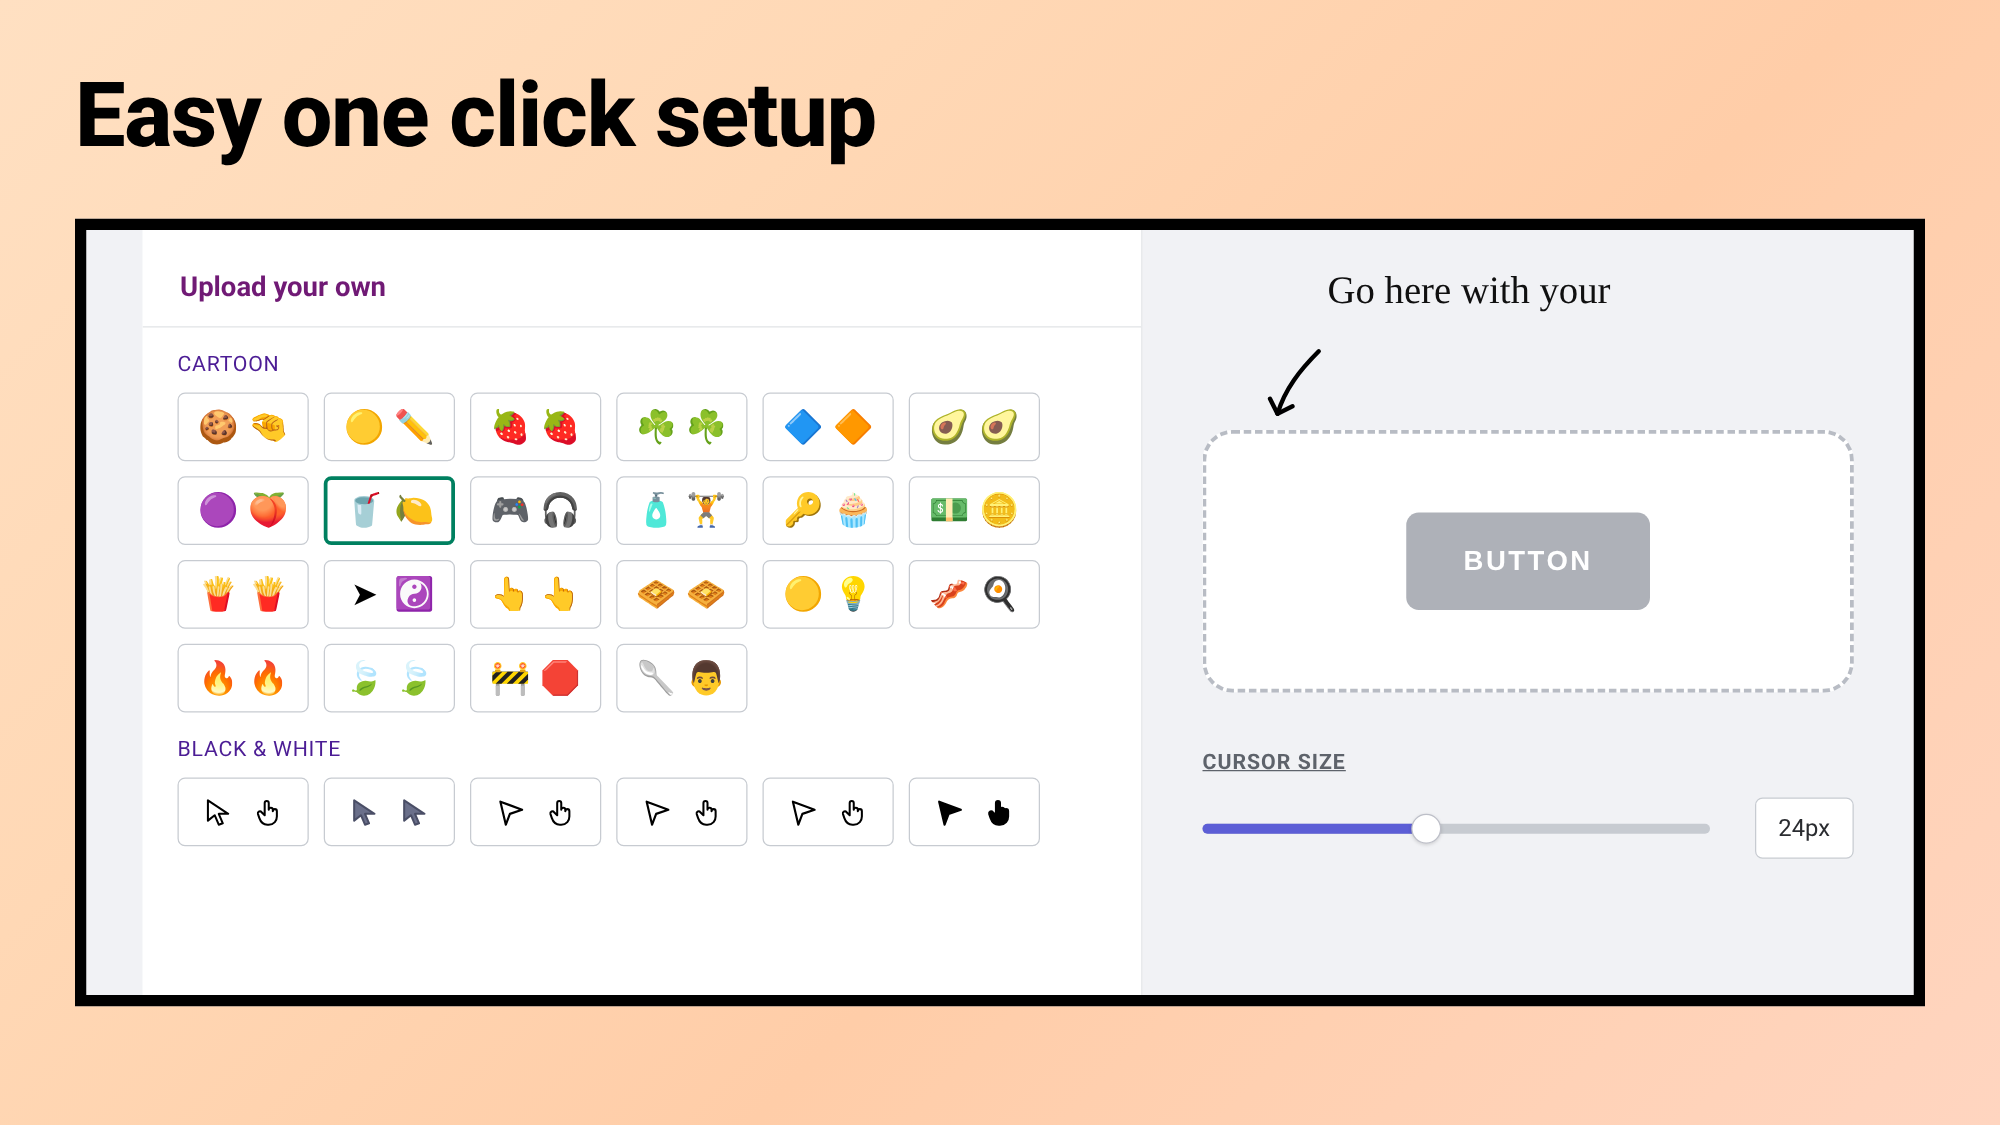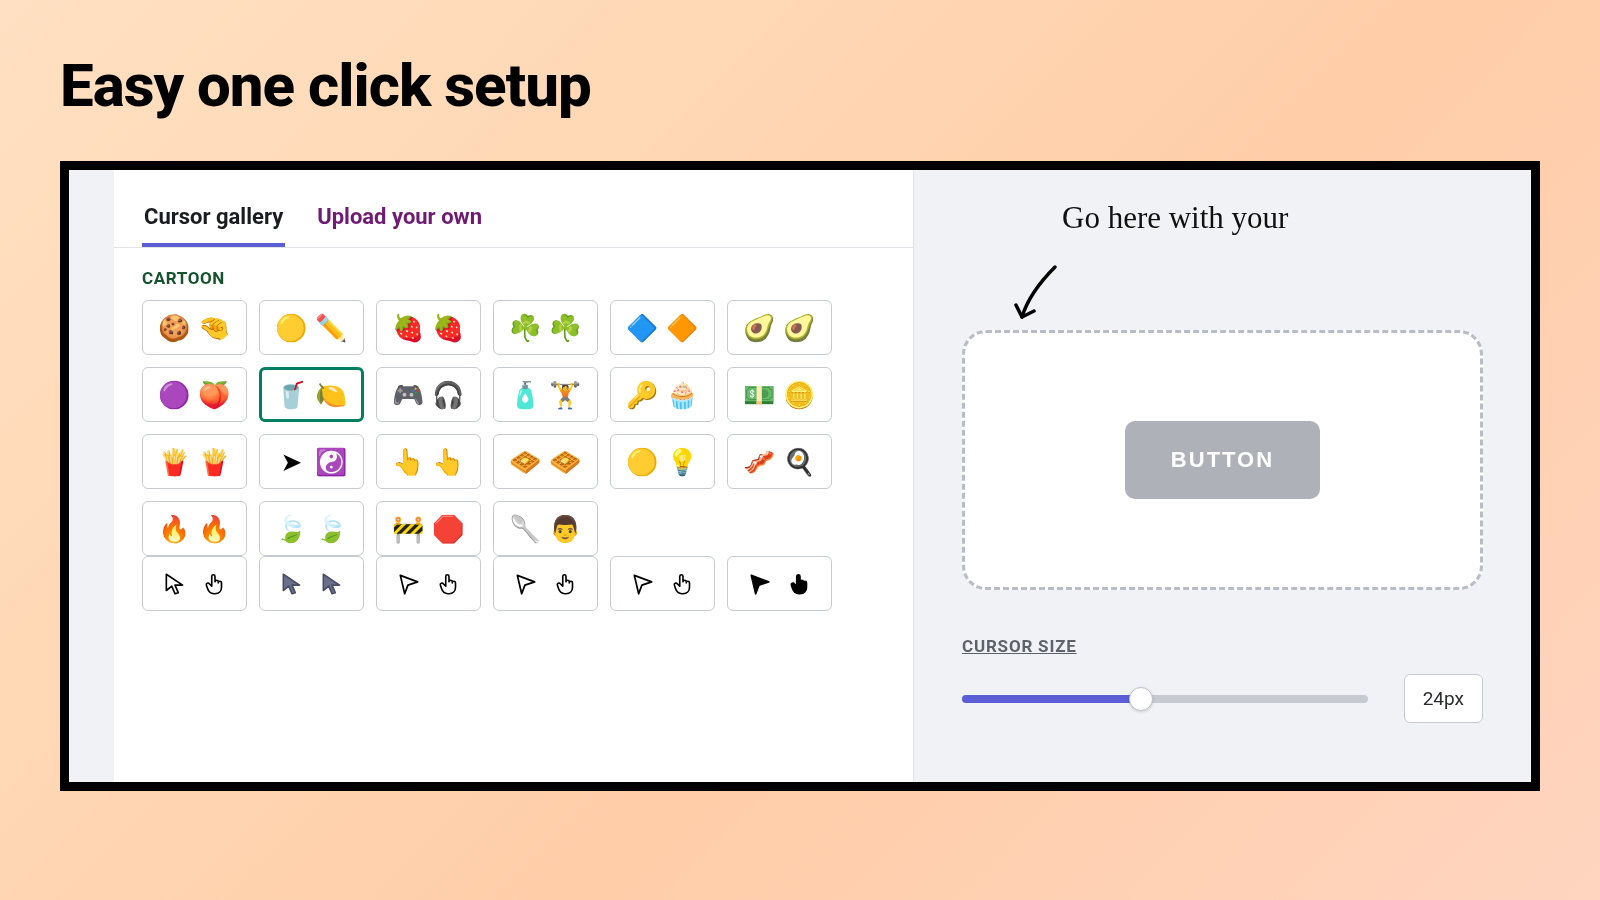--- a/index.html
+++ b/index.html
@@ -2,21 +2,21 @@
 <html><head>
 <meta charset="utf-8">
 <style>
   * { box-sizing: border-box; margin: 0; padding: 0; }
   html, body { width: 1600px; height: 900px; overflow: hidden; font-family: -apple-system, BlinkMacSystemFont, "Segoe UI", Roboto, sans-serif; }
   body {
     background: linear-gradient(135deg, #ffe0c2 0%, #ffd8b5 30%, #ffcda8 60%, #ffd5c0 100%);
     padding: 50px 60px;
   }
   .page-title {
-    font-size: 60px;
+    font-size: 72px;
     font-weight: 800;
     color: #000;
     letter-spacing: -1px;
     margin-bottom: 40px;
   }
   .app-window {
     border: 9px solid #000;
     background: #f1f2f5;
     width: 100%;
     height: 630px;
@@ -46,22 +46,22 @@
     border-bottom: 4px solid transparent;
     font-weight: bold;
   }
   .tab.active {
     color: #1a1c1f;
     font-weight: 700;
     border-bottom: 4px solid #5c5ed6;
   }
   .section-label {
     font-size: 17px;
-    font-weight: 700;
-    color: #14532d;
+    font-weight: 400;
+    color: #4c1d95;
     letter-spacing: 0.6px;
     padding: 20px 28px 12px;
   }
   .grid {
     display: flex;
     flex-wrap: wrap;
     gap: 12px;
     padding: 0 28px;
   }
   .cursor-tile {
@@ -103,21 +103,21 @@
     text-align: left;
   }
   .arrow {
     position: absolute;
     top: 92px; left: 96px;
   }
   .preview-box {
     border: 3px dashed #b8bcc4;
     border-radius: 24px;
     background: #fff;
-    height: 260px;
+    height: 210px;
     display: flex;
     align-items: center;
     justify-content: center;
     margin-bottom: 46px;
   }
   .preview-button {
     background: #aeb1b8;
     color: #fff;
     font-weight: 700;
     font-size: 22px;
@@ -176,21 +176,20 @@
 </style>
 </head>
 <body>
 
 <h1 class="page-title">Easy one click setup</h1>
 
 <div class="app-window">
 
   <div class="left-panel">
     <div class="tabs">
-      <div class="tab active">Cursor gallery</div>
       <div class="tab">Upload your own</div>
     </div>
 
     <div class="section-label">CARTOON</div>
     <div class="grid" id="cartoon-grid">
         <div class="cursor-tile">
           <span class="i">🍪</span>
           <span class="i">🤏</span>
         </div>
         <div class="cursor-tile">
@@ -272,20 +271,21 @@
         <div class="cursor-tile">
           <span class="i">🚧</span>
           <span class="i">🛑</span>
         </div>
         <div class="cursor-tile">
           <span class="i">🥄</span>
           <span class="i">👨</span>
         </div>
       </div>
 
+    <div class="section-label">BLACK &amp; WHITE</div>
     <div class="grid" id="bw-grid">
         <div class="cursor-tile">
           <span class="i">
             <svg width="26" height="26" viewBox="0 0 24 24">
               <path d="M4 3 L4 18 L9 14 L12 21 L15 20 L12 13 L19 13 Z" fill="#fff" stroke="#000" stroke-width="1.5" stroke-linejoin="round"></path>
             </svg>
           </span>
           <span class="i">
             <svg width="26" height="26" viewBox="0 0 24 24">
               <path d="M9 11 V5 a1.5 1.5 0 0 1 3 0 V10 a1.5 1.5 0 0 1 3 0 V11 a1.5 1.5 0 0 1 3 0 V15 c0 3 -2 6 -6 6 h-1 c-3 0 -5 -2 -6 -5 l-1 -3 a1.5 1.5 0 0 1 2.7 -1.2 L9 14 Z" fill="#fff" stroke="#000" stroke-width="1.5" stroke-linejoin="round"></path>

